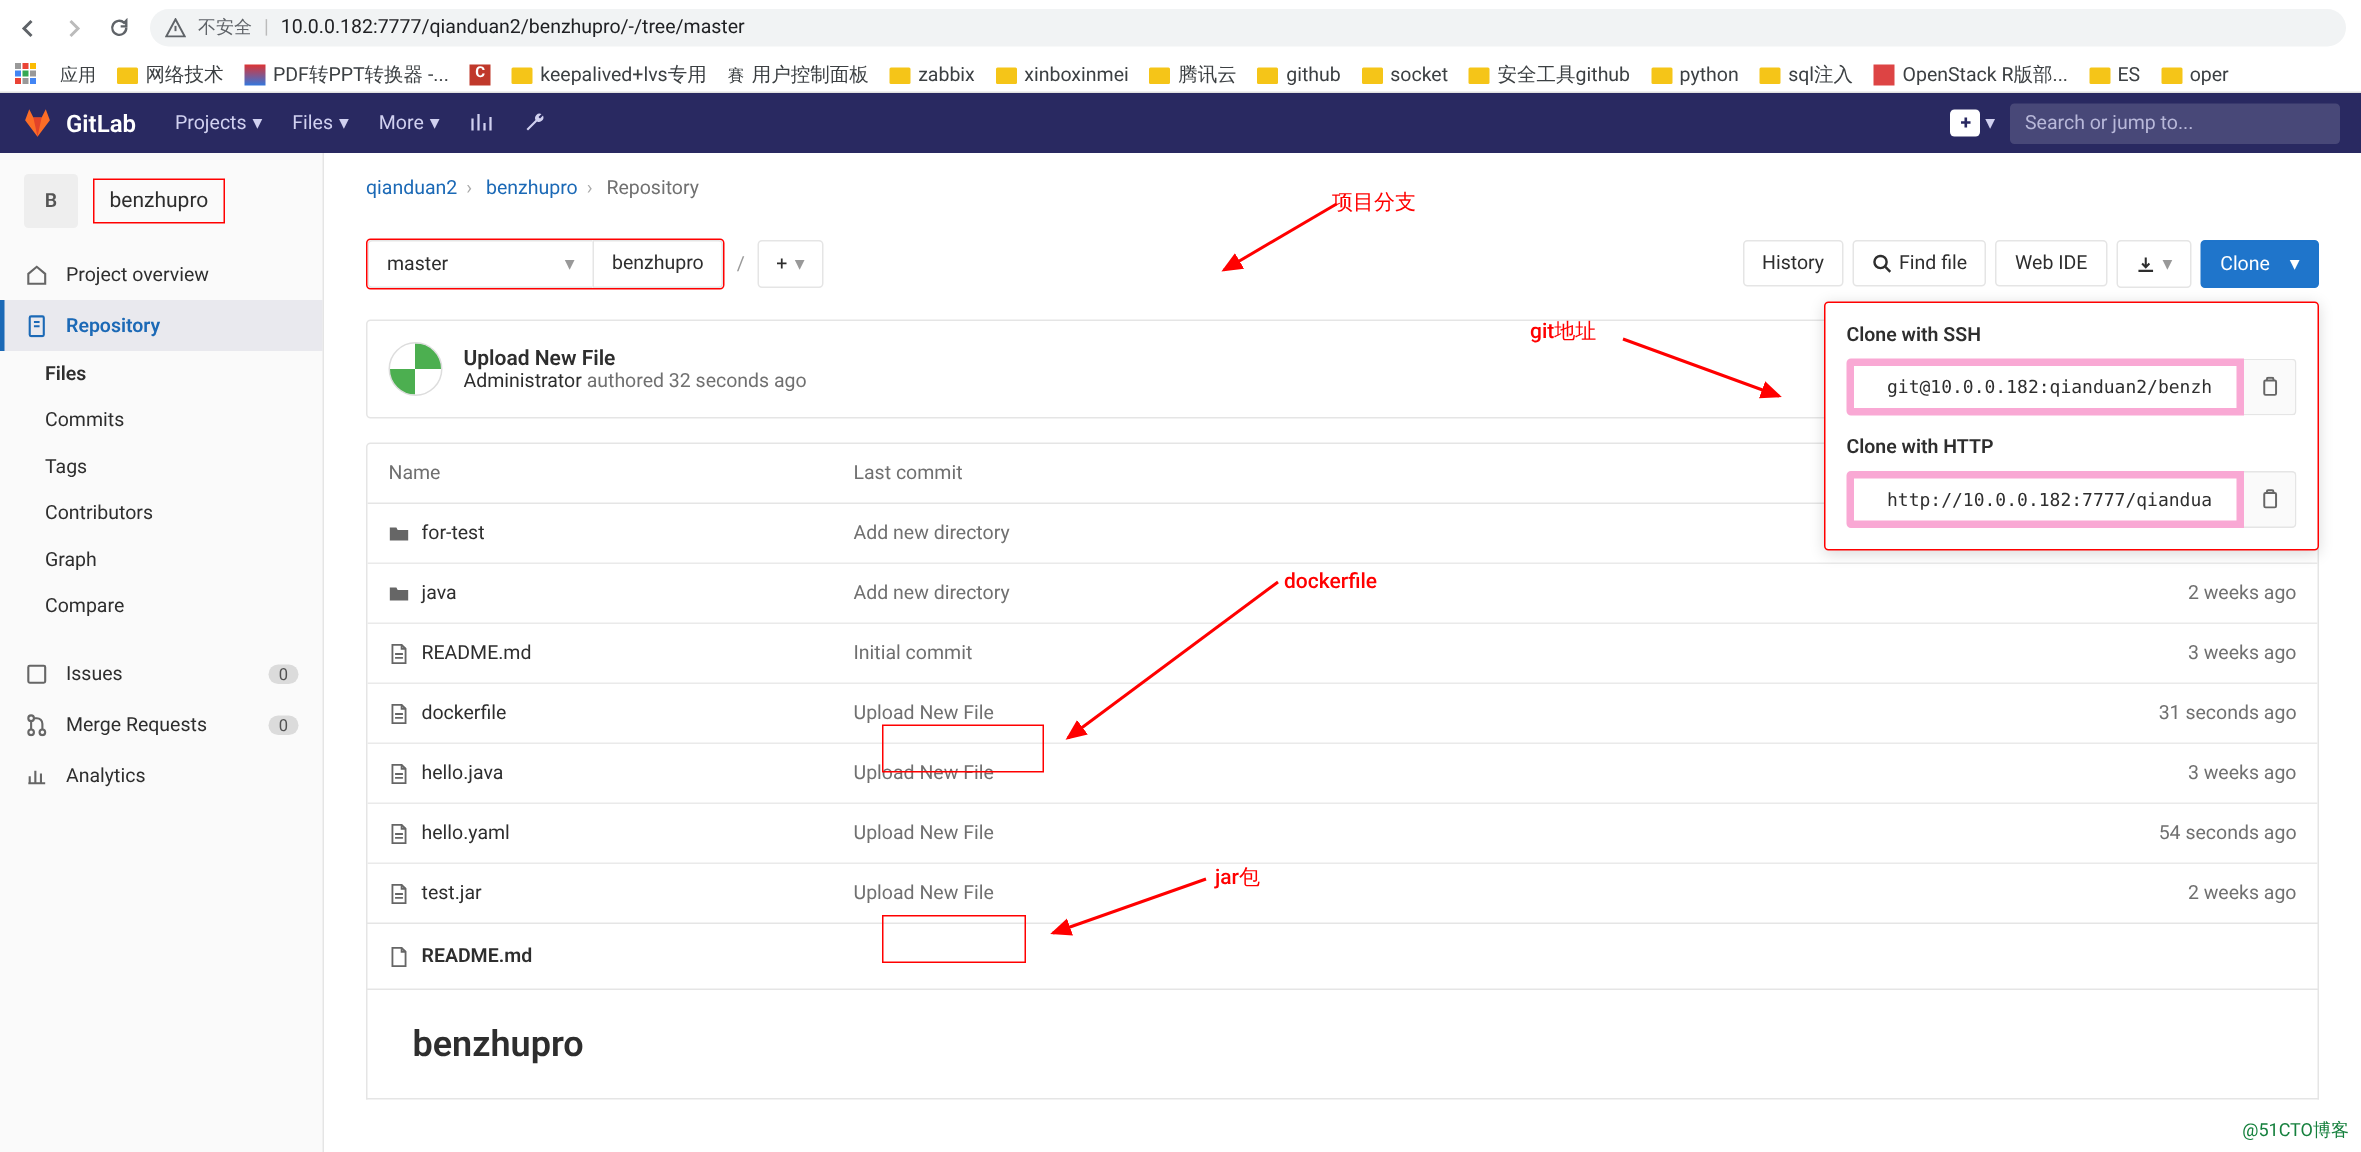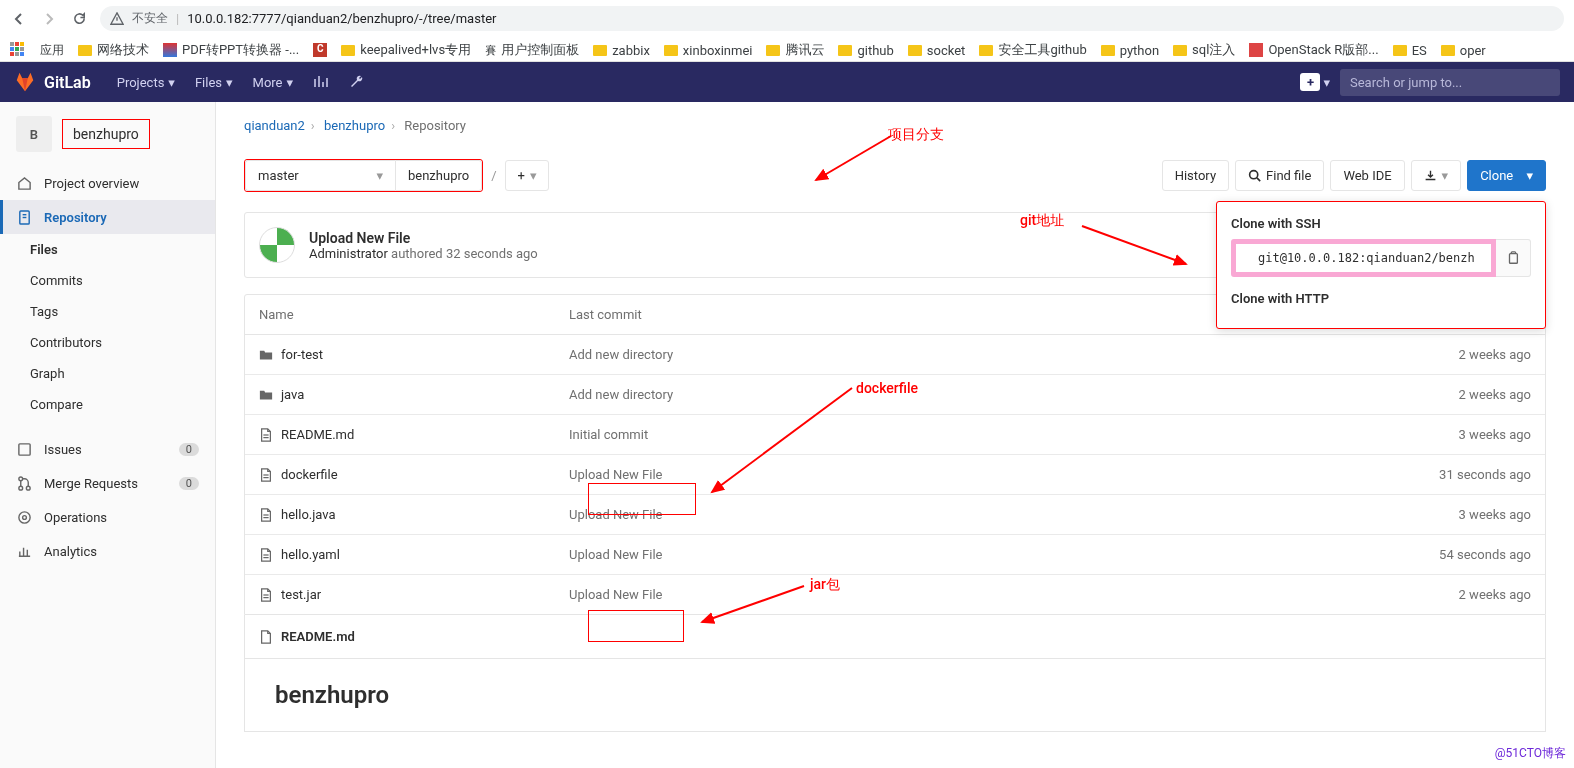--- a/index.html
+++ b/index.html
@@ -62,21 +62,21 @@
 .readme-body{border:1px solid #e5e5e5;border-top:0;padding:22px 30px}
 .readme-body h1{font-size:24px;font-weight:600}
 .clone-panel{position:absolute;right:0;top:42px;border:1.5px solid red;background:#fff;box-shadow:0 2px 10px rgba(0,0,0,.15);border-radius:3px;padding:14px;width:330px;z-index:10}
 .clone-lbl{font-weight:600;margin-bottom:8px;font-size:13px}
 .clone-input-row{display:flex;margin-bottom:14px}
 .clone-inp{flex:1;border:5px solid #f9a8d4;border-radius:3px 0 0 3px;padding:7px 22px;font-family:monospace;font-size:12px;overflow:hidden;white-space:nowrap}
 .copy-btn{border:1px solid #e5e5e5;border-left:0;border-radius:0 3px 3px 0;padding:6px 10px;background:#fafafa;cursor:pointer}
 .anno{position:absolute;color:red;font-size:14px;font-weight:500;pointer-events:none}
 .arrow{position:absolute;pointer-events:none}
 .red-box{position:absolute;border:1.5px solid red;pointer-events:none}
-.wm{position:absolute;right:8px;bottom:6px;color:#6d28d9;font-size:12px}
+.wm{position:absolute;right:8px;bottom:6px;color:#15803d;font-size:12px}
 svg{display:block}
 </style>
 </head>
 <body>
 
 <div class="chrome">
   <div class="chrome-top">
     <div class="cbtn">
         <svg width="16" height="16" viewBox="0 0 16 16">
           <path d="M10 3l-5 5 5 5" stroke="#5f6368" stroke-width="2" fill="none"></path>
@@ -267,29 +267,20 @@
         <span class="sb-ic">
           <svg width="15" height="15" viewBox="0 0 16 16" fill="none" stroke="currentColor" stroke-width="1.5">
             <circle cx="4" cy="3" r="2"></circle>
             <circle cx="4" cy="13" r="2"></circle>
             <circle cx="12" cy="13" r="2"></circle>
             <path d="M4 5v6M12 11V7a4 4 0 0 0-4-4H6"></path>
           </svg>
         </span>
         <span>Merge Requests</span>
         <span class="badge">0</span>
-      </div>
-    <div class="sb-item">
-        <span class="sb-ic">
-          <svg width="15" height="15" viewBox="0 0 16 16" fill="none" stroke="currentColor" stroke-width="1.5">
-            <circle cx="8" cy="8" r="6"></circle>
-            <circle cx="8" cy="8" r="2"></circle>
-          </svg>
-        </span>
-        <span>Operations</span>
       </div>
     <div class="sb-item">
         <span class="sb-ic">
           <svg width="15" height="15" viewBox="0 0 16 16" fill="none" stroke="currentColor" stroke-width="1.5">
             <path d="M2 13h12M3 13V8m4 5V4m4 9V6"></path>
           </svg>
         </span>
         <span>Analytics</span>
       </div>
   </div>
@@ -335,20 +326,29 @@
         <div class="clone-input-row">
           <div class="clone-inp">git@10.0.0.182:qianduan2/benzh</div>
           <button class="copy-btn">
               <svg width="14" height="14" viewBox="0 0 16 16" fill="none" stroke="#666" stroke-width="1.5">
                 <rect x="4" y="3" width="9" height="11" rx="1"></rect>
                 <path d="M6 3V2a1 1 0 0 1 1-1h3a1 1 0 0 1 1 1v1"></path>
               </svg>
             </button>
         </div>
         <div class="clone-lbl">Clone with HTTP</div>
+        <div class="clone-input-row" style="margin-bottom:0">
+          <div class="clone-inp">http://10.0.0.182:7777/qiandua</div>
+          <button class="copy-btn">
+              <svg width="14" height="14" viewBox="0 0 16 16" fill="none" stroke="#666" stroke-width="1.5">
+                <rect x="4" y="3" width="9" height="11" rx="1"></rect>
+                <path d="M6 3V2a1 1 0 0 1 1-1h3a1 1 0 0 1 1 1v1"></path>
+              </svg>
+            </button>
+        </div>
       </div>
     </div>
 
     <div class="commit-box">
       <div class="av-green"></div>
       <div>
         <div class="commit-title">Upload New File</div>
         <div class="commit-meta"><span style="color:#2e2e2e">Administrator</span> <span>authored 32 seconds ago</span></div>
       </div>
     </div>

